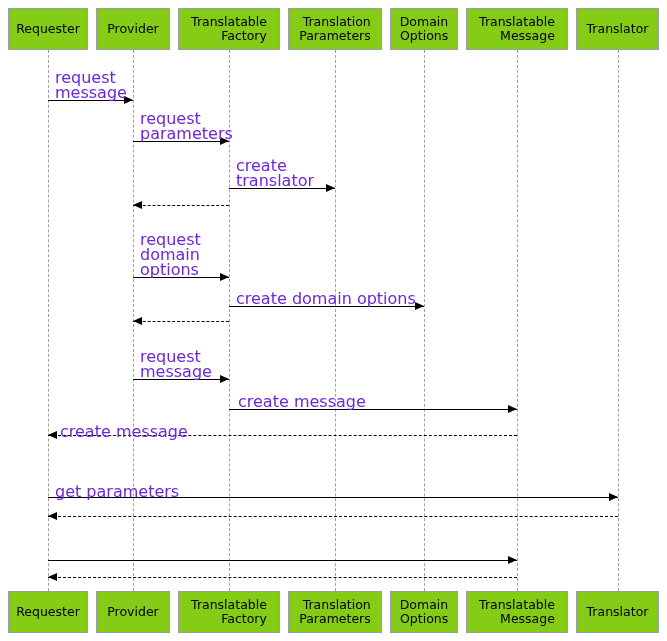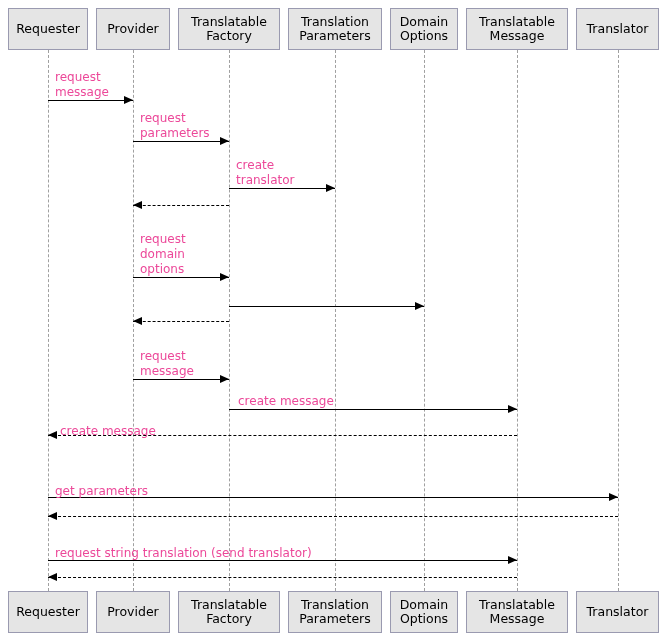--- a/index.html
+++ b/index.html
@@ -13,26 +13,26 @@
   #diagram {
     position: relative;
     width: 667px;
     height: 641px;
     overflow: hidden;
     background: #ffffff;
   }
   .participant-box {
     position: absolute;
     box-sizing: border-box;
-    background: #e5e5e5;
+    background: #84cc16;
     border: 1px solid #9a9ab0;
     color: #000000;
     font-size: 12.5px;
     line-height: 14px;
-    text-align: center;
+    text-align: right;
     display: flex;
     align-items: center;
     justify-content: center;
     padding: 2px 4px;
     white-space: pre-line;
   }
   .lifeline {
     position: absolute;
     width: 0;
     border-left: 1px dashed #a0a0a0;
@@ -55,23 +55,23 @@
     border-bottom: 4px solid transparent;
     border-left: 9px solid #000000;
   }
   .arrow-head.left {
     border-top: 4px solid transparent;
     border-bottom: 4px solid transparent;
     border-right: 9px solid #000000;
   }
   .msg-label {
     position: absolute;
-    font-size: 12px;
+    font-size: 16px;
     line-height: 15px;
-    color: #ec4899;
+    color: #6d28d9;
     white-space: pre-line;
   }
 </style>
 </head>
 <body>
 
 <div id="diagram">
     <div class="lifeline" style="left: 48px; top: 50px; height: 541px;"></div>
     <div class="lifeline" style="left: 133px; top: 50px; height: 541px;"></div>
     <div class="lifeline" style="left: 229px; top: 50px; height: 541px;"></div>
@@ -115,35 +115,35 @@
 translator</div>
     <div class="arrow-line dashed" style="left: 133px; top: 205px; width: 96px;"></div>
     <div class="arrow-head left" style="top: 201px; left: 133px;"></div>
     <div class="arrow-line" style="left: 133px; top: 277px; width: 96px;"></div>
     <div class="arrow-head right" style="top: 273px; left: 220px;"></div>
     <div class="msg-label" style="left: 140px; top: 232px;">request
 domain
 options</div>
     <div class="arrow-line" style="left: 229px; top: 306px; width: 195px;"></div>
     <div class="arrow-head right" style="top: 302px; left: 415px;"></div>
+    <div class="msg-label" style="left: 236px; top: 291px;">create domain options</div>
     <div class="arrow-line dashed" style="left: 133px; top: 321px; width: 96px;"></div>
     <div class="arrow-head left" style="top: 317px; left: 133px;"></div>
     <div class="arrow-line" style="left: 133px; top: 379px; width: 96px;"></div>
     <div class="arrow-head right" style="top: 375px; left: 220px;"></div>
     <div class="msg-label" style="left: 140px; top: 349px;">request
 message</div>
     <div class="arrow-line" style="left: 229px; top: 409px; width: 288px;"></div>
     <div class="arrow-head right" style="top: 405px; left: 508px;"></div>
     <div class="msg-label" style="left: 238px; top: 394px;">create message</div>
     <div class="arrow-line dashed" style="left: 48px; top: 435px; width: 469px;"></div>
     <div class="arrow-head left" style="top: 431px; left: 48px;"></div>
     <div class="msg-label" style="left: 60px; top: 424px;">create message</div>
     <div class="arrow-line" style="left: 48px; top: 497px; width: 570px;"></div>
     <div class="arrow-head right" style="top: 493px; left: 609px;"></div>
     <div class="msg-label" style="left: 55px; top: 484px;">get parameters</div>
     <div class="arrow-line dashed" style="left: 48px; top: 516px; width: 570px;"></div>
     <div class="arrow-head left" style="top: 512px; left: 48px;"></div>
     <div class="arrow-line" style="left: 48px; top: 560px; width: 469px;"></div>
     <div class="arrow-head right" style="top: 556px; left: 508px;"></div>
-    <div class="msg-label" style="left: 55px; top: 546px;">request string translation (send translator)</div>
     <div class="arrow-line dashed" style="left: 48px; top: 577px; width: 469px;"></div>
     <div class="arrow-head left" style="top: 573px; left: 48px;"></div>
   </div>
 
 </body></html>

